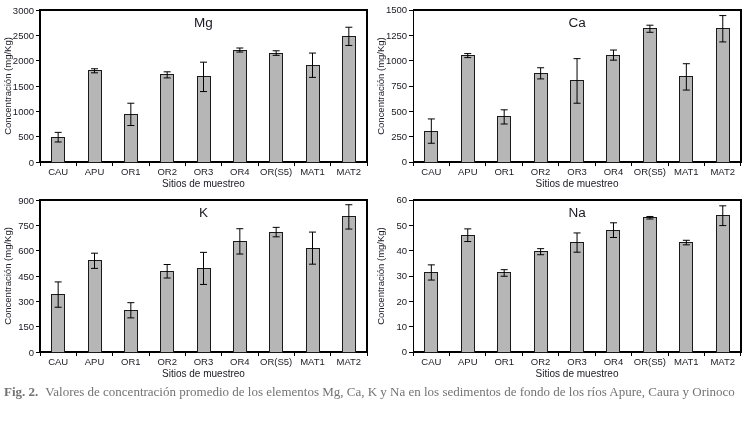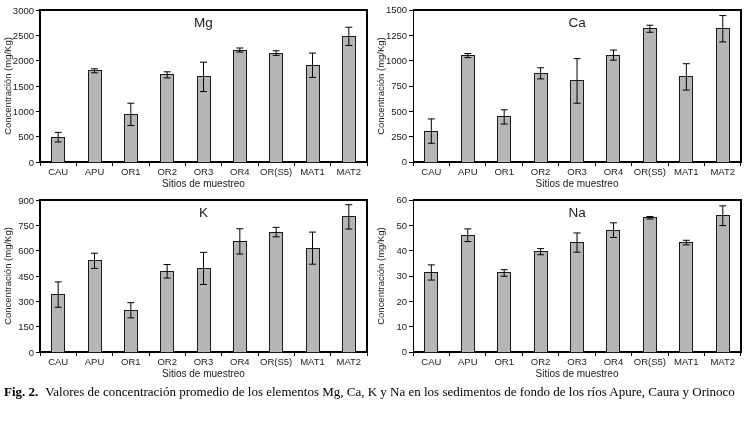--- a/index.html
+++ b/index.html
@@ -10,21 +10,21 @@
   }
   .charts-grid {
     display:grid;
     grid-template-columns:373px 374px;
     grid-template-rows:190px 190px;
   }
   .chart-panel { position:relative; }
   .chart-panel svg { display:block; width:100%; height:100%; }
   .caption {
     font-family:"Liberation Serif", serif;
-    font-size:13px; line-height:15px; color:#000000;
+    font-size:13px; line-height:15px; color:#737373;
     padding:4px 6px 0 4px;
     padding-left:46px; text-indent:-42px;
   }
   .caption b { margin-right:7px; }
 </style>
 </head>
 <body>
 
 <div class="figure">
   <div class="charts-grid">

